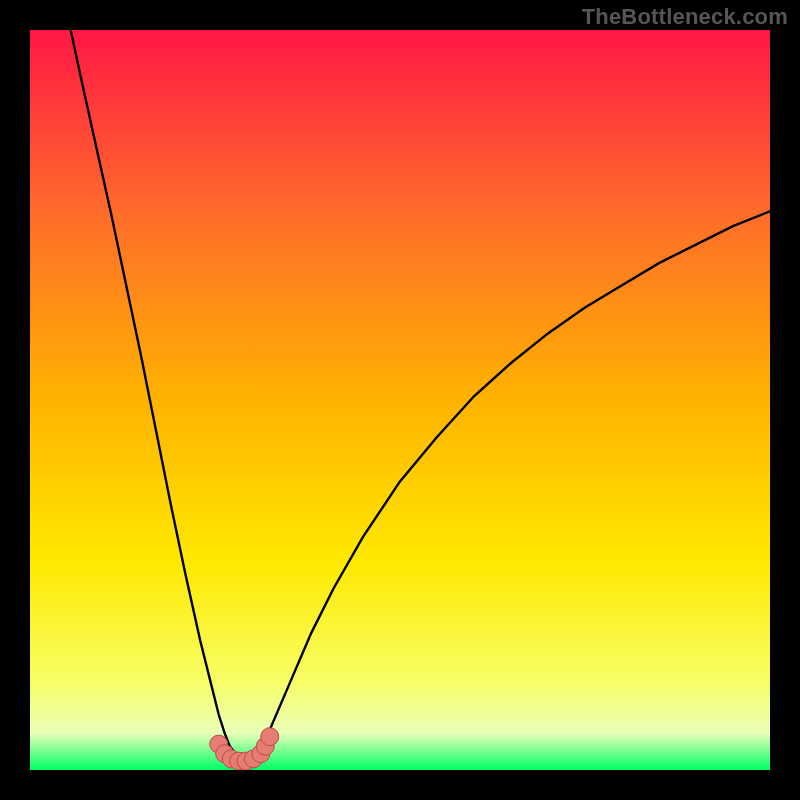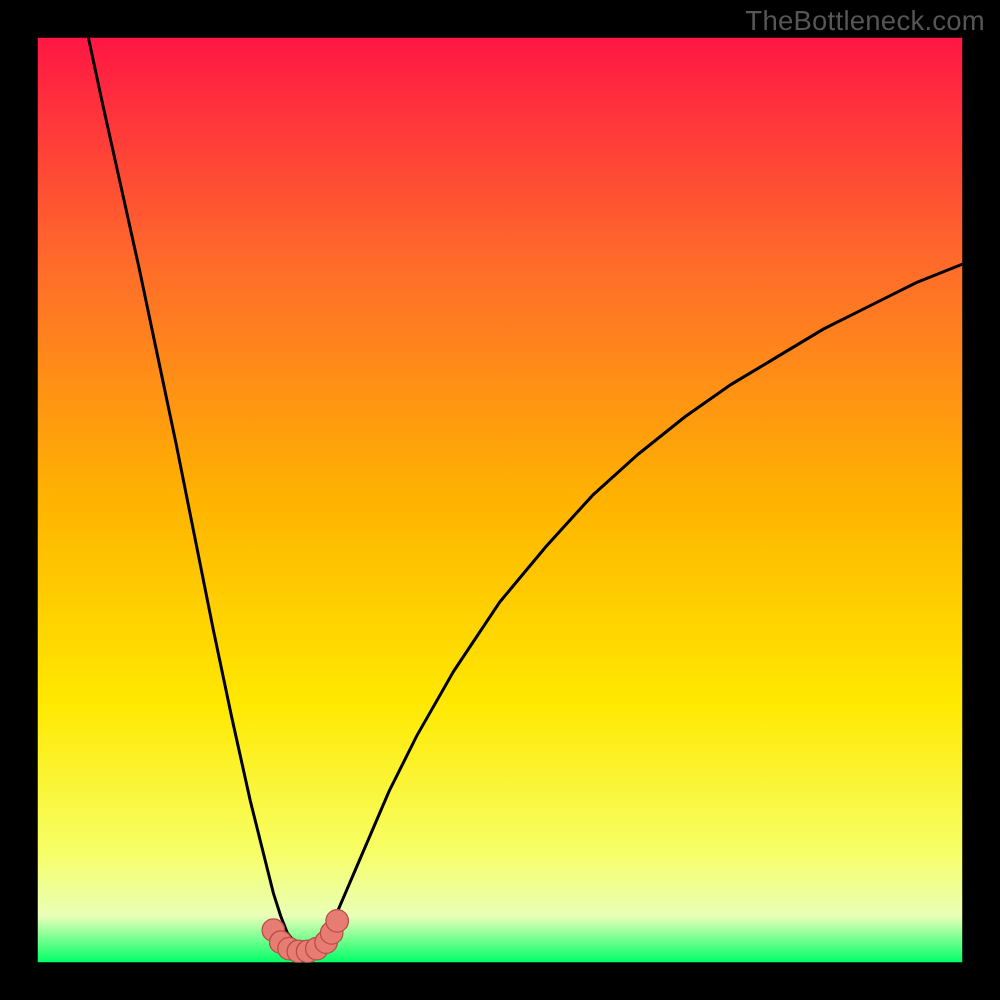--- a/index.html
+++ b/index.html
@@ -15,21 +15,21 @@
     position: relative;
     width: 800px;
     height: 800px;
     background: #000;
   }
   .watermark {
     position: absolute;
     top: 4px;
     right: 12px;
     font-size: 22px;
-    font-weight: 400;
+    font-weight: 700;
     color: #565656;
     letter-spacing: 0.2px;
     z-index: 10;
   }
   .plot-area-wrap {
     position: absolute;
     left: 30px;
     top: 30px;
     width: 740px;
     height: 740px;

